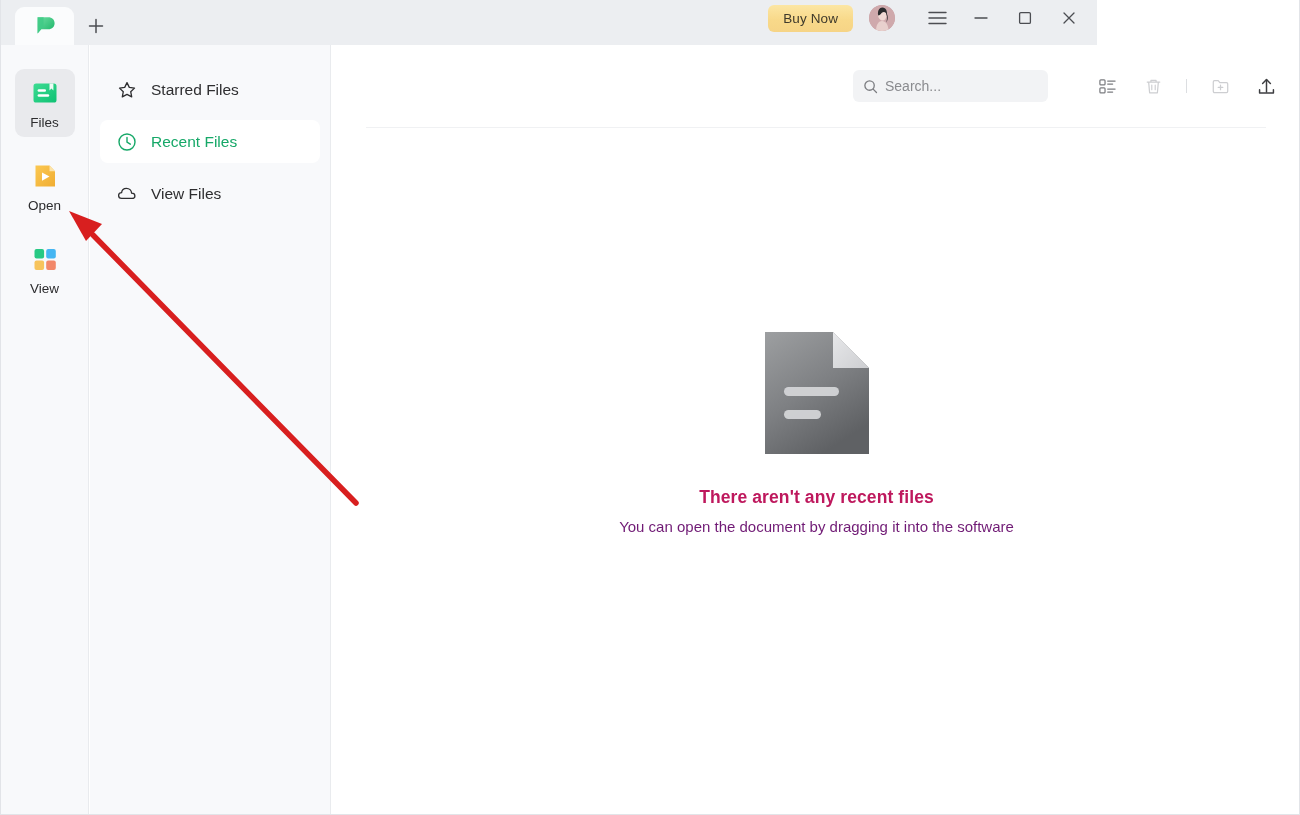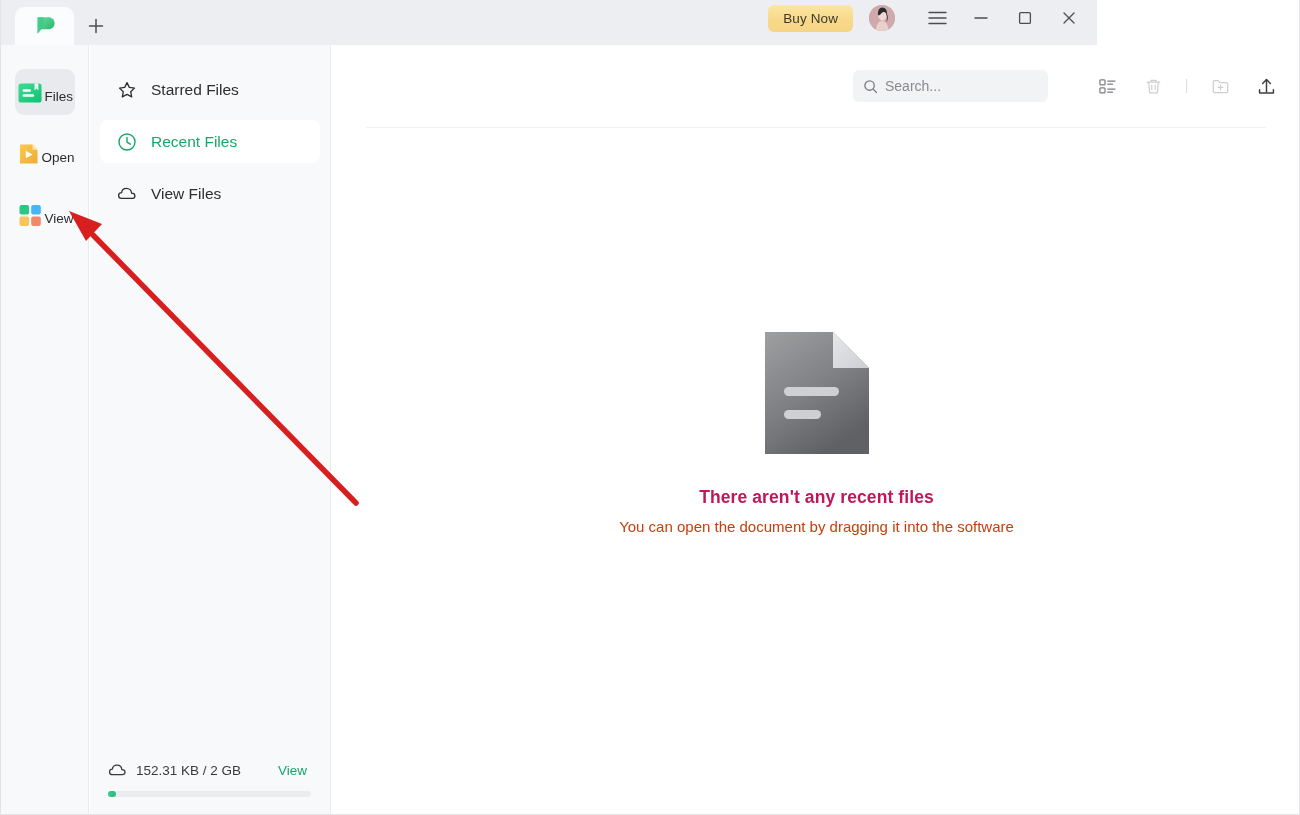--- a/index.html
+++ b/index.html
@@ -74,21 +74,21 @@
   .rail {
     position: absolute; left: 0; top: 45px;
     width: 88px; height: 770px;
     background: #f8f9fb;
     border-right: 1px solid #e9ebee;
   }
   .rail-item {
     width: 60px; margin: 0 auto;
     padding: 9px 0 7px;
     border-radius: 9px;
-    display: flex; align-items: center;
+    display: flex; flex-direction: column; align-items: center;
     cursor: default;
   }
   .rail-item + .rail-item { margin-top: 15px; }
   .rail-item.active { background: #e9eaed; }
   #rail-files { margin-top: 24px; }
   .rail-icon { width: 30px; height: 30px; display: block; }
   .rail-label {
     font-size: 13.5px; color: #2c2c2e; margin-top: 7px;
     font-family: "Liberation Sans", sans-serif;
   }
@@ -175,21 +175,21 @@
     display: flex; flex-direction: column; align-items: center;
     margin-top: 204px;
   }
   .doc-icon { width: 104px; height: 122px; display: block; }
   .empty-title {
     margin-top: 33px; font-size: 17.5px; font-weight: bold;
     color: #be185d; font-family: "Liberation Sans", sans-serif;
     letter-spacing: .1px;
   }
   .empty-sub {
-    margin-top: 10px; font-size: 15px; color: #c2410c;
+    margin-top: 10px; font-size: 15px; color: #701a75;
     font-family: "Liberation Sans", sans-serif;
   }
 
   
   .annot {
     position: absolute; left: 0; top: 0;
     width: 1300px; height: 815px; pointer-events: none;
   }
 </style>
 </head>
@@ -317,32 +317,20 @@
       </div>
 
       <div class="nav-item">
         <svg class="nicon" viewBox="0 0 20 20">
           <path d="M4.6 14.4 C2.6 14.4 1.6 12.9 1.6 11.5 C1.6 9.9 2.9 8.6 4.6 8.6 C4.9 5.9 6.9 4.4 9.4 4.4 C12.4 4.4 14.4 6.6 14.6 9.1 C16.5 9.1 17.9 10.3 17.9 11.9 C17.9 13.4 16.7 14.4 15 14.4 Z" stroke="#2e2e30" stroke-width="1.3" fill="none" stroke-linejoin="round"></path>
         </svg>
         <span class="nav-label">View Files</span>
       </div>
     </div>
 
-    <div class="storage">
-      <div class="storage-row">
-        <svg class="cloud-ic" viewBox="0 0 20 20">
-          <path d="M4.6 14.4 C2.6 14.4 1.6 12.9 1.6 11.5 C1.6 9.9 2.9 8.6 4.6 8.6 C4.9 5.9 6.9 4.4 9.4 4.4 C12.4 4.4 14.4 6.6 14.6 9.1 C16.5 9.1 17.9 10.3 17.9 11.9 C17.9 13.4 16.7 14.4 15 14.4 Z" stroke="#3b3b3d" stroke-width="1.3" fill="none" stroke-linejoin="round"></path>
-        </svg>
-        <span class="storage-text">152.31 KB / 2 GB</span>
-        <span class="storage-view">View</span>
-      </div>
-      <div class="bar">
-        <div class="bar-fill" style="width: 4%;"></div>
-      </div>
-    </div>
   </div>
 
   <div class="main">
 
     <div class="toolbar">
       <div class="search">
         <svg width="15" height="15" viewBox="0 0 16 16">
           <circle cx="7" cy="7" r="5" stroke="#7b7c80" stroke-width="1.4" fill="none"></circle>
           <path d="M10.8 10.8 L14.4 14.4" stroke="#7b7c80" stroke-width="1.4" stroke-linecap="round"></path>
         </svg>

